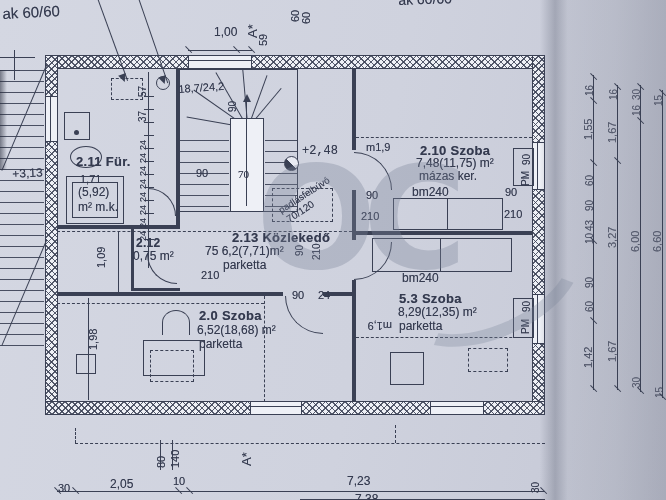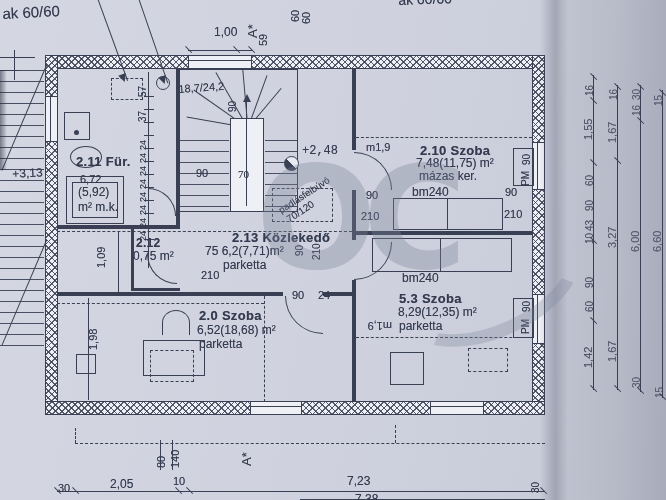--- a/index.html
+++ b/index.html
@@ -187,21 +187,21 @@
   <div id="labels">
       <span class="lbl" style="left: 2px; top: 6px; font-size: 15px; transform: rotate(-3deg);">ak 60/60</span>
       <span class="lbl" style="left: 398px; top: -7px; font-size: 14px; transform: rotate(-2deg);">ak 60/60</span>
       <span class="lbl" style="left: 198px; top: 26px; font-size: 12px; margin-left: 16px;">1,00</span>
       <span class="lbl" style="left: 246px; top: 38px; font-size: 13px; transform: rotate(-90deg);">A*</span>
       <span class="lbl" style="left: 258px; top: 46px; font-size: 11px; transform: rotate(-90deg);">59</span>
       <span class="lbl" style="left: 290px; top: 22px; font-size: 11px; transform: rotate(-90deg);">60</span>
       <span class="lbl" style="left: 301px; top: 24px; font-size: 11px; transform: rotate(-90deg);">60</span>
       <span class="lbl" style="left: 12px; top: 168px; font-size: 12px; transform: rotate(-3deg);">+3,13</span>
       <span class="lbl b" style="left: 76px; top: 155px; font-size: 13px;">2.11 Für.</span>
-      <span class="lbl" style="left: 80px; top: 174px; font-size: 11px;">6,72</span>
+      <span class="lbl" style="left: 80px; top: 174px; font-size: 11px;">1,71</span>
       <span class="lbl" style="left: 78px; top: 186px; font-size: 12px;">(5,92)</span>
       <span class="lbl" style="left: 78px; top: 201px; font-size: 12px;">m² m.k.</span>
       <span class="lbl" style="left: 138px; top: 97px; font-size: 10px; transform: rotate(-90deg);">57</span>
       <span class="lbl" style="left: 138px; top: 122px; font-size: 10px; transform: rotate(-90deg);">37</span>
       <span class="lbl" style="left: 139px; top: 150px; font-size: 9px; transform: rotate(-90deg);">24</span>
       <span class="lbl" style="left: 139px; top: 163px; font-size: 9px; transform: rotate(-90deg);">24</span>
       <span class="lbl" style="left: 139px; top: 176px; font-size: 9px; transform: rotate(-90deg);">24</span>
       <span class="lbl" style="left: 139px; top: 189px; font-size: 9px; transform: rotate(-90deg);">24</span>
       <span class="lbl" style="left: 139px; top: 202px; font-size: 9px; transform: rotate(-90deg);">24</span>
       <span class="lbl" style="left: 139px; top: 215px; font-size: 9px; transform: rotate(-90deg);">24</span>

